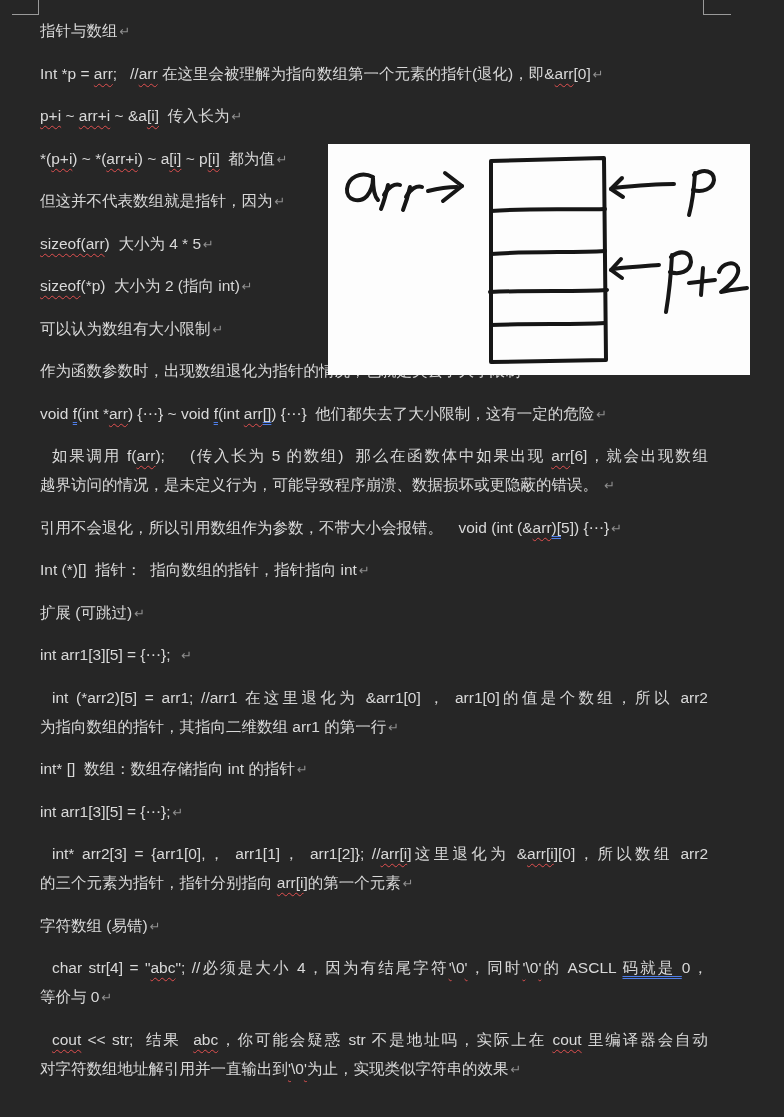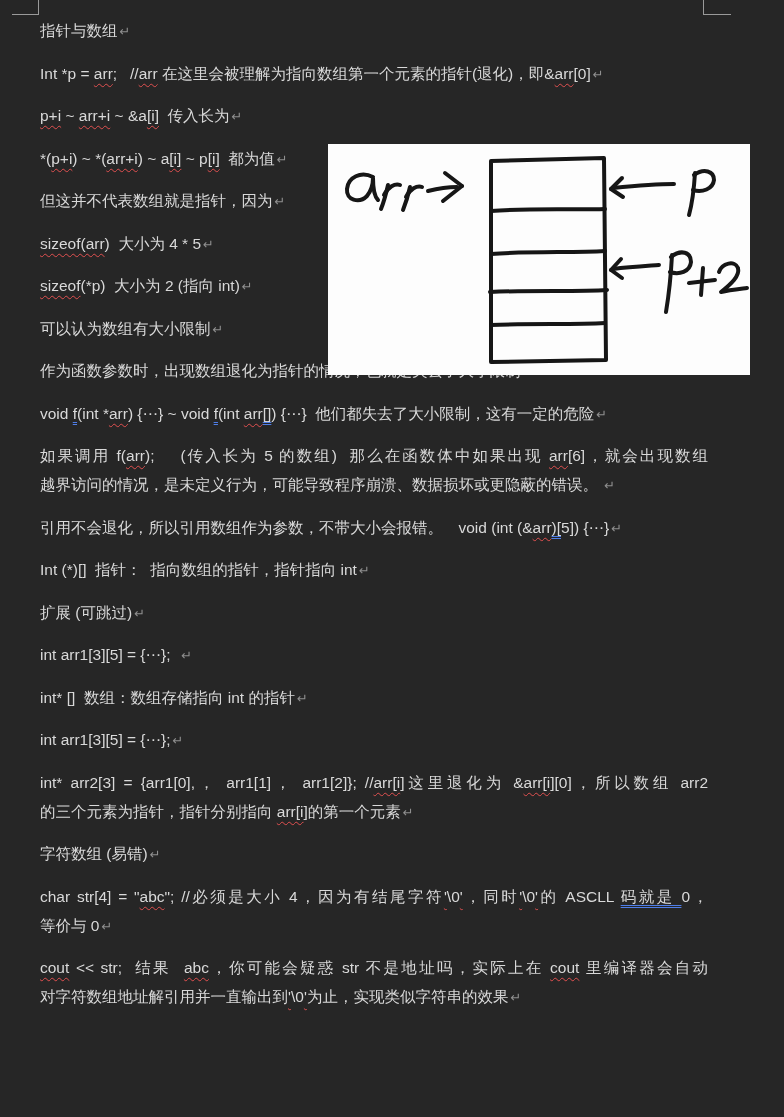--- a/index.html
+++ b/index.html
@@ -17,21 +17,21 @@
   .crop{position:absolute;top:0;height:15px;}
   .crop.tl{left:12px;width:27px;border-right:1px solid var(--mark);border-bottom:1px solid var(--mark);}
   .crop.tr{left:703px;width:28px;border-left:1px solid var(--mark);border-bottom:1px solid var(--mark);}
   
   .doc{
     position:absolute;left:40px;top:16px;width:668px;
     color:var(--fg);font-size:15.5px;cursor:text;
   }
   .para{margin:0 0 12.5px 0;}
   .line{line-height:29px;white-space:pre-wrap;}
-  .line.just{text-align:justify;text-align-last:justify;}
+  .line.just{text-align:justify;text-align-last:justify;margin-left:12px;}
   .sp{
     text-decoration-line:underline;text-decoration-style:wavy;
     text-decoration-color:var(--spell);text-decoration-thickness:1px;
     text-underline-offset:4px;text-decoration-skip-ink:none;
   }
   .gr{
     text-decoration-line:underline;text-decoration-style:double;
     text-decoration-color:var(--grammar);text-decoration-thickness:1px;
     text-underline-offset:3px;text-decoration-skip-ink:none;
   }
@@ -93,20 +93,24 @@
       <div class="para">
         <div class="line"><span>Int (*)[]  指针：  指向数组的指针，指针指向 int</span><span class="pmark">↵</span></div>
       </div>
       <div class="para">
         <div class="line"><span>扩展 (可跳过)</span><span class="pmark">↵</span></div>
       </div>
       <div class="para">
         <div class="line"><span>int arr1[3][5] = {⋯};  </span><span class="pmark">↵</span></div>
       </div>
       <div class="para">
+        <div class="line just"><span>int (*arr2)[5] = arr1; //arr1 在这里退化为 &amp;arr1[0] ， arr1[0]的值是个数组，所以 arr2</span></div>
+        <div class="line"><span>为指向数组的指针，其指向二维数组 arr1 的第一行</span><span class="pmark">↵</span></div>
+      </div>
+      <div class="para">
         <div class="line"><span>int* []  数组：数组存储指向 int 的指针</span><span class="pmark">↵</span></div>
       </div>
       <div class="para">
         <div class="line"><span>int arr1[3][5] = {⋯};</span><span class="pmark">↵</span></div>
       </div>
       <div class="para">
         <div class="line just"><span>int* arr2[3] = {arr1[0],， arr1[1]， arr1[2]}; //</span><span class="sp">arr[i</span><span>]这里退化为 &amp;</span><span class="sp">arr[i</span><span>][0]，所以数组 arr2</span></div>
         <div class="line"><span>的三个元素为指针，指针分别指向 </span><span class="sp">arr[i</span><span>]的第一个元素</span><span class="pmark">↵</span></div>
       </div>
       <div class="para">

